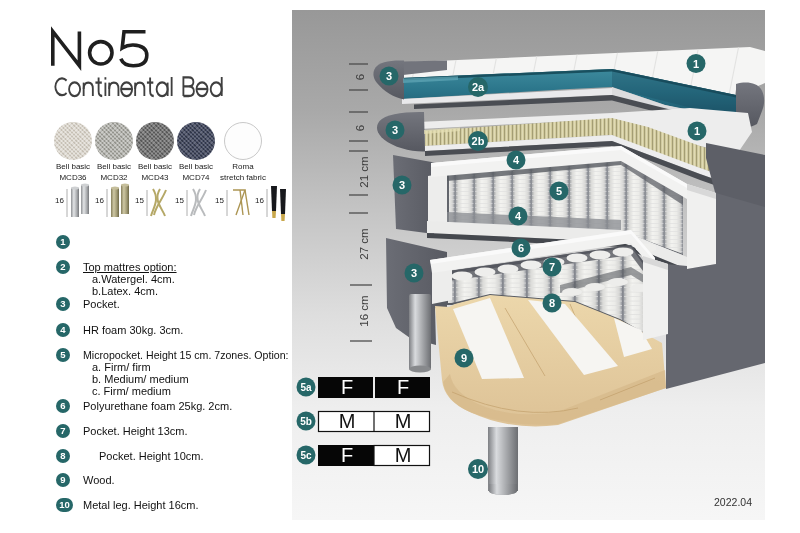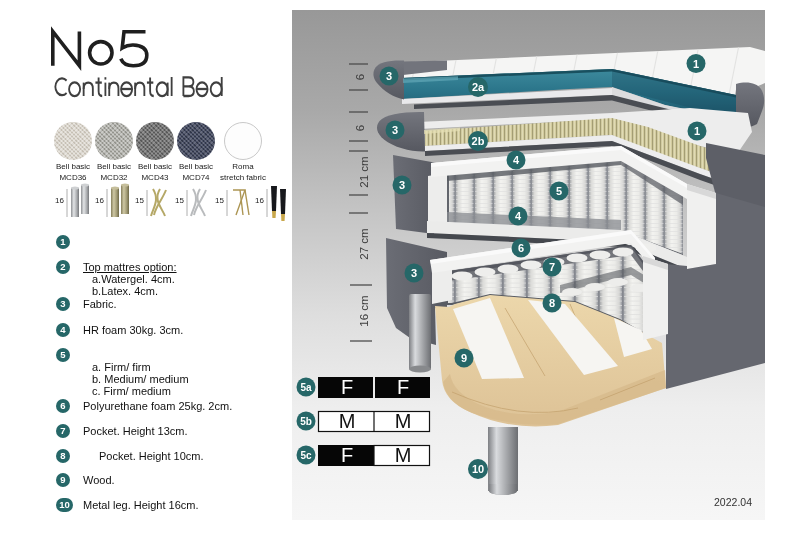--- a/index.html
+++ b/index.html
@@ -135,24 +135,25 @@
       <path d="M281,214 L285,214 L284.6,221 L281.4,221 Z" fill="#c9a84c"></path>
     </g>
   </svg>
 
   <div class="num" style="top:235px;">1</div>
   <div class="num" style="top:260px;">2</div>
     <div class="li" style="top:261px;text-decoration:underline;">Top mattres option:</div>
   <div class="sub" style="top:273px;">a.Watergel. 4cm.</div>
   <div class="sub" style="top:285px;">b.Latex. 4cm.</div>
   <div class="num" style="top:297px;">3</div>
-    <div class="li" style="top:298px;">Fabric.</div>
+    <div class="li" style="top:298px;">Pocket.</div>
   <div class="num" style="top:323px;">4</div>
     <div class="li" style="top:324px;">HR foam 30kg. 3cm.</div>
   <div class="num" style="top:348px;">5</div>
+    <div class="li" style="top:349px;font-size:10.6px;">Micropocket. Height 15 cm. 7zones. Option:</div>
   <div class="sub" style="top:361px;">a. Firm/ firm</div>
   <div class="sub" style="top:373px;">b. Medium/ medium</div>
   <div class="sub" style="top:385px;">c. Firm/ medium</div>
   <div class="num" style="top:399px;">6</div>
     <div class="li" style="top:400px;">Polyurethane foam 25kg. 2cm.</div>
   <div class="num" style="top:424px;">7</div>
     <div class="li" style="top:425px;">Pocket. Height 13cm.</div>
   <div class="num" style="top:449px;">8</div>
     <div class="li" style="top:450px;padding-left:16px;">Pocket. Height 10cm.</div>
   <div class="num" style="top:473px;">9</div>

